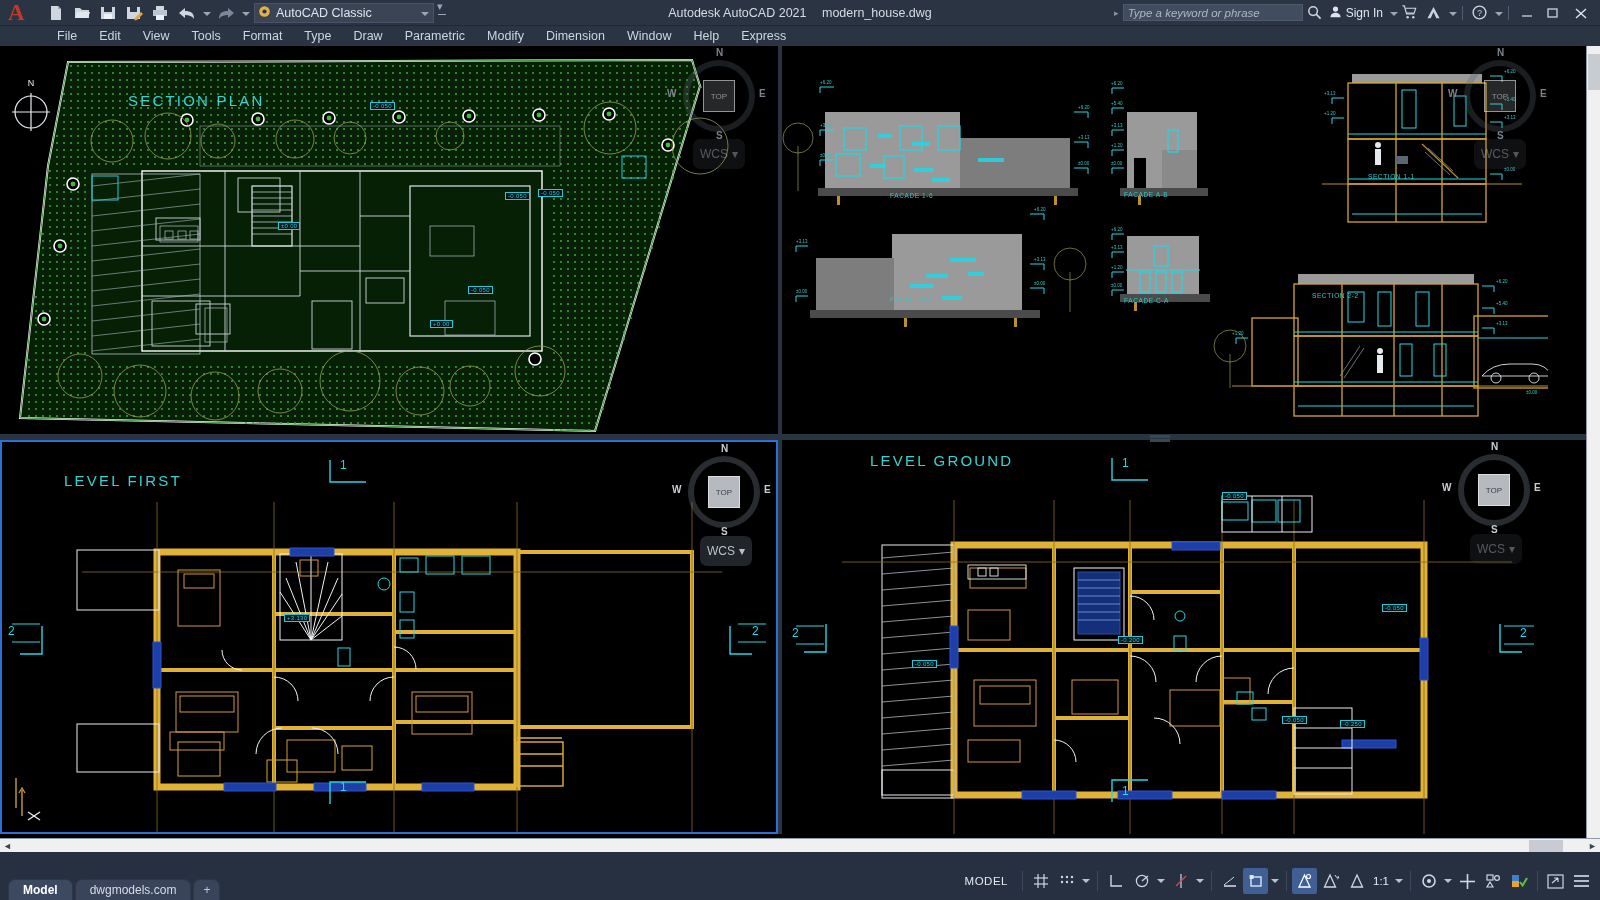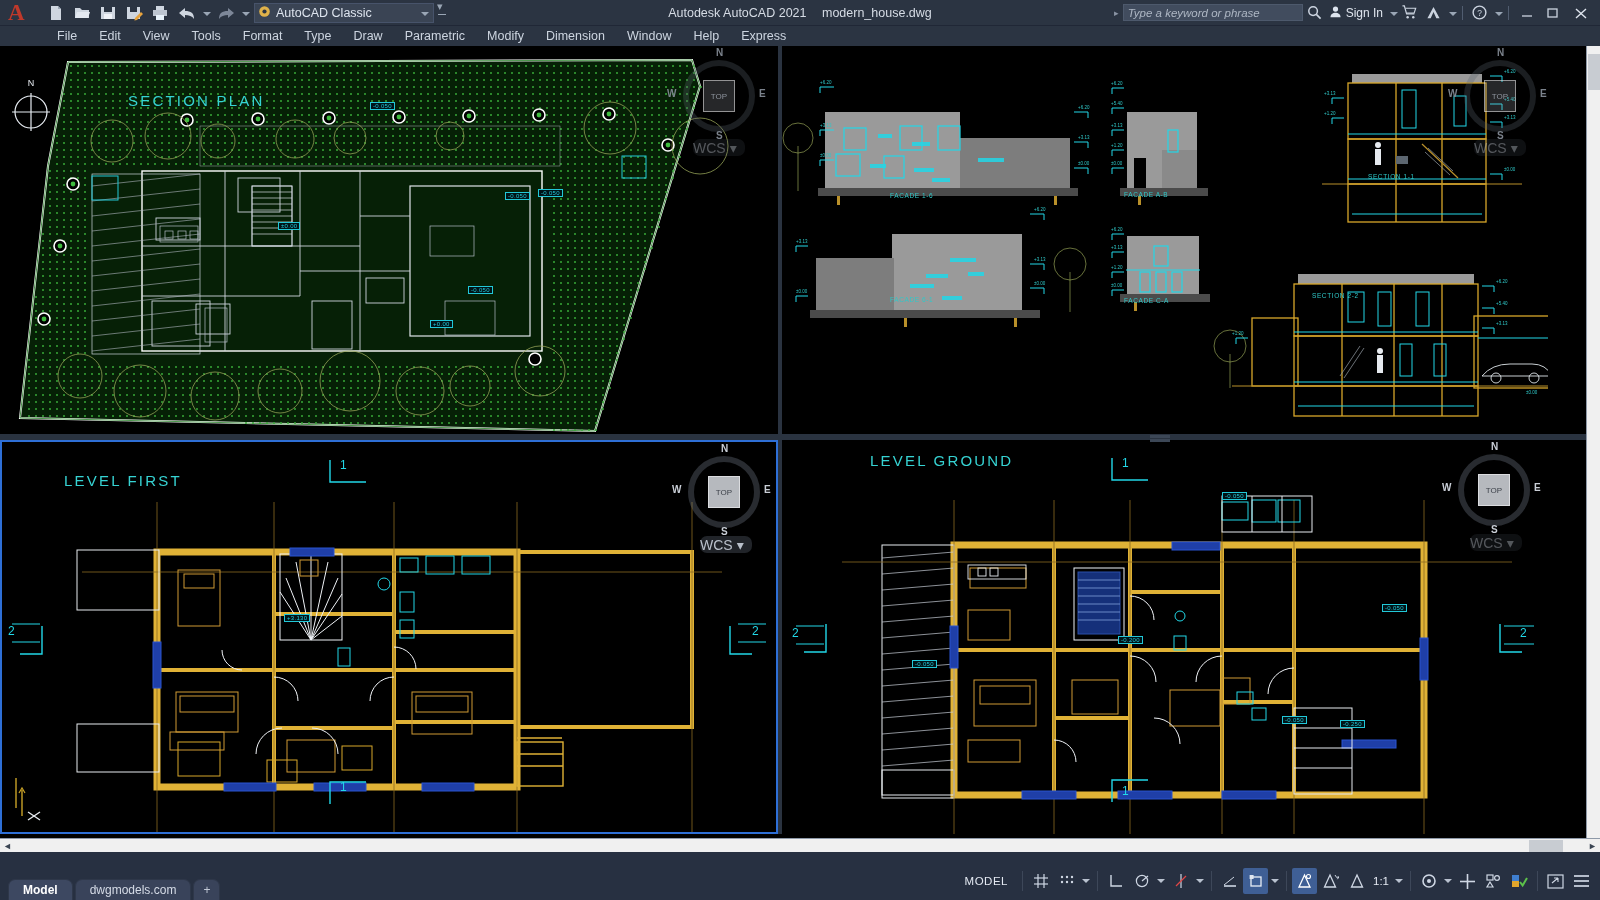--- a/index.html
+++ b/index.html
@@ -93,23 +93,23 @@
   .vc-ring{ position:absolute; inset:0; border-radius:50%; border:6px solid rgba(120,130,145,.33); }
   .vc-face{
     position:absolute; left:20px; top:20px; width:32px; height:32px;
     background:rgba(222,226,232,.82); border:1px solid rgba(255,255,255,.5);
     color:#3a3f47; font-size:8px; display:flex; align-items:center; justify-content:center;
   }
   .vc-n,.vc-s,.vc-w,.vc-e{ position:absolute; color:#c9ced6; font-size:10px; font-weight:bold;}
   .vc-n{ left:33px; top:-13px;} .vc-s{ left:33px; top:70px;}
   .vc-w{ left:-16px; top:28px;} .vc-e{ left:76px; top:28px;}
   .wcsbtn{
-    position:absolute; width:52px; height:17px; background:rgba(110,120,135,.30);
-    border-radius:7px; color:#b9c0ca; font-size:14px; display:flex;
-    align-items:center; gap:4px;
+    position:absolute; width:52px; height:30px; background:rgba(110,120,135,.30);
+    border-radius:7px; color:#b9c0ca; font-size:12px; display:flex;
+    align-items:center; justify-content:center; gap:4px;
   }
   .vc-dim .vc-ring{ border-color:rgba(90,98,110,.30); }
   .vc-dim .vc-face{ background:rgba(150,156,165,.25); color:#8e949d; }
   .vc-dim .vc-n,.vc-dim .vc-s,.vc-dim .vc-w,.vc-dim .vc-e{ color:#7b828c; }
 
   
   #ucs{ position:absolute; left:12px; bottom:10px; width:34px; height:40px; }
 
   
   #watermark{

